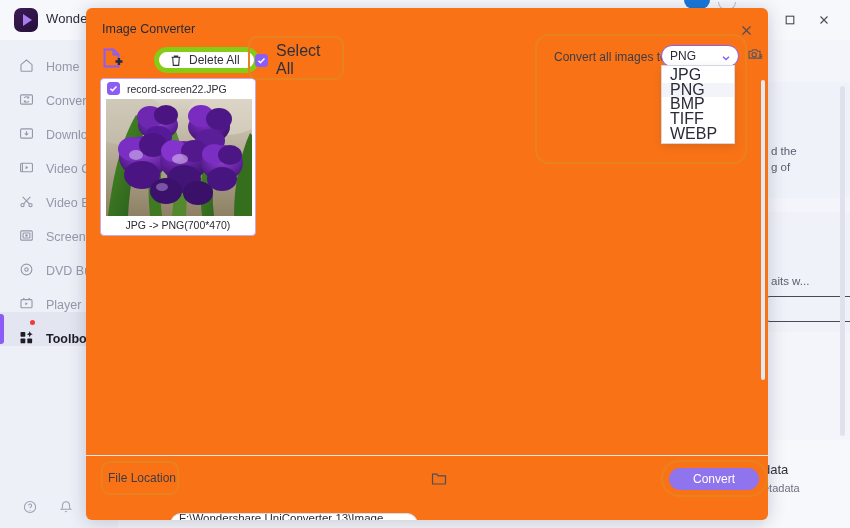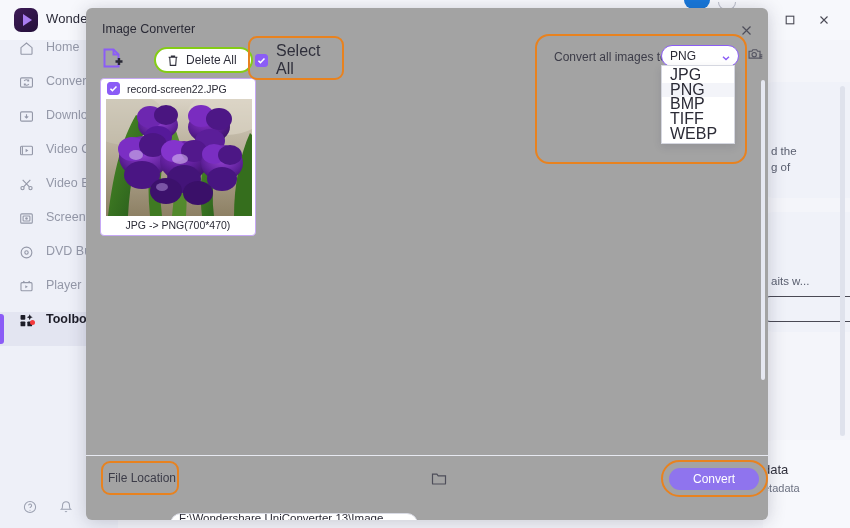--- a/index.html
+++ b/index.html
@@ -66,21 +66,21 @@
   }
 
   
   .sidebar {
     position: absolute; left: 0; top: 40px; bottom: 0; width: 118px;
     background: #eef0f8;
   }
   .side-item {
     position: relative;
     height: 34px; margin: 0; padding-left: 18px;
-    display: flex; align-items: flex-start; gap: 11px;
+    display: flex; align-items: flex-end; gap: 11px;
     font-size: 12.5px; color: #9498a8;
   }
   .side-item.active { color: #1d1d28; font-weight: bold; background: #e3e5f1; }
   .side-item.active::before {
     content: ""; position: absolute; left: 0; top: 2px; bottom: 2px;
     width: 4px; background: #8b5cf6; border-radius: 0 3px 3px 0;
   }
   .side-ico { width: 17px; height: 17px; flex: none; color: #9498a8; display:block; }
   .side-item.active .side-ico { color: #1d1d28; }
   .side-label { white-space: nowrap; }
@@ -116,42 +116,42 @@
 
   .right-scroll {
     position: absolute; right: 5px; top: 46px; width: 5px; height: 350px;
     background: #dfe2ec; border-radius: 3px;
   }
 
   
   .modal {
     position: absolute; left: 86px; top: 8px;
     width: 682px; height: 512px;
-    background: #a3a3a3;
+    background: #f97316;
     border-radius: 6px;
     box-shadow: 0 2px 18px rgba(40,40,70,.22);
     overflow: hidden;
   }
   .modal-title {
     position: absolute; left: 16px; top: 14px;
     font-size: 12.5px; color: #2a2a36;
   }
   .modal-close {
     position: absolute; right: 10px; top: 10px;
     width: 24px; height: 24px;
     display: flex; align-items: center; justify-content: center;
     color: #4e4e5a;
   }
 
   .toolbar { position: absolute; left: 0; top: 34px; right: 0; height: 40px; }
   .add-ico { position: absolute; left: 14px; top: 4px; }
   .delete-all {
     position: absolute; left: 68px; top: 5px;
     height: 26px; padding: 0 14px 0 11px;
-    border: 2px solid #84cc16; border-radius: 13px;
+    border: 5px solid #84cc16; border-radius: 13px;
     background: #fff;
     display: flex; align-items: center; gap: 7px;
     font-size: 12px; color: #2f2f3b;
   }
   .select-all-wrap {
     position: absolute; left: 166px; top: -1px;
     width: 84px; height: 38px;
     display: flex; align-items: center; gap: 8px;
     padding-left: 3px;
   }

